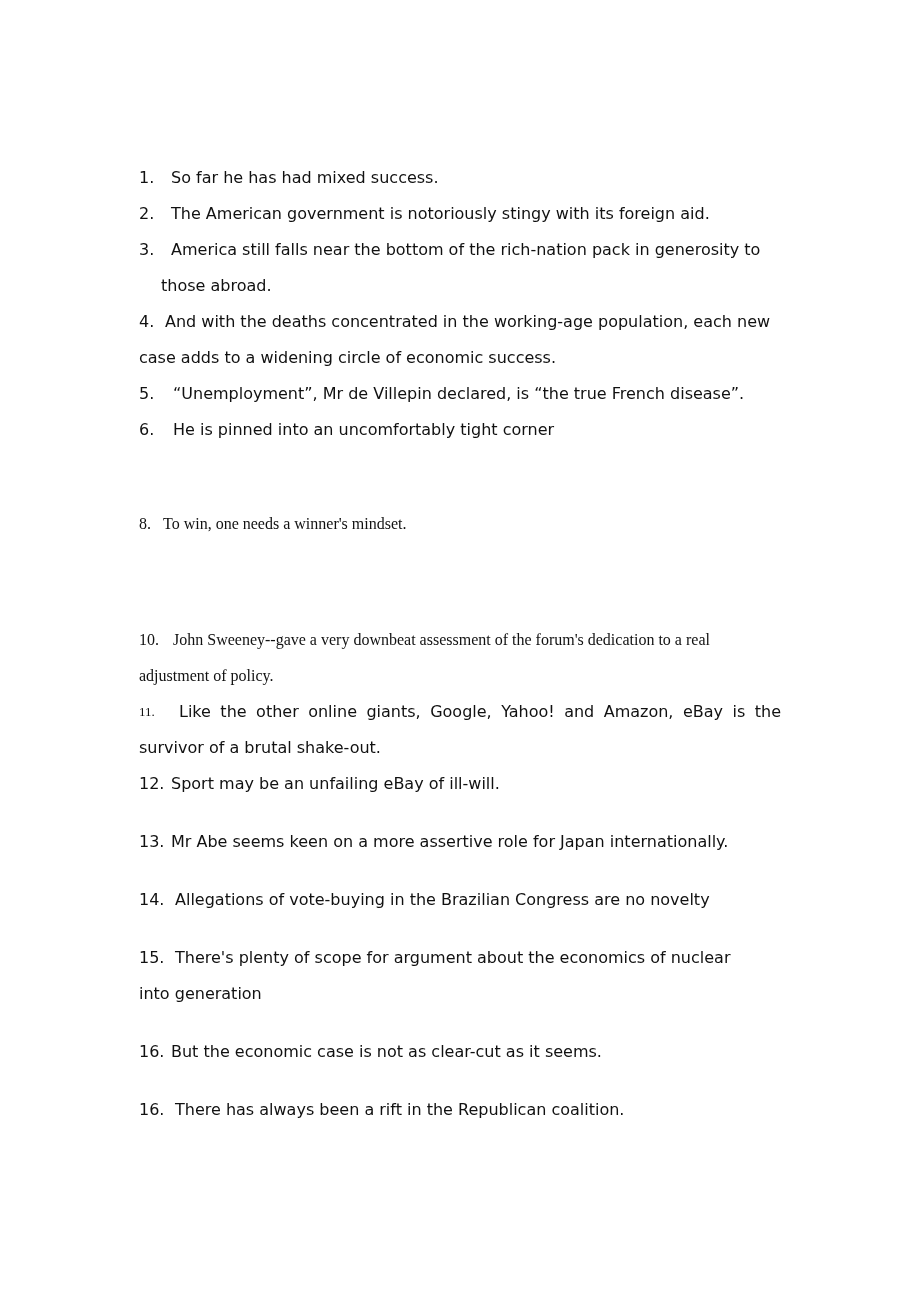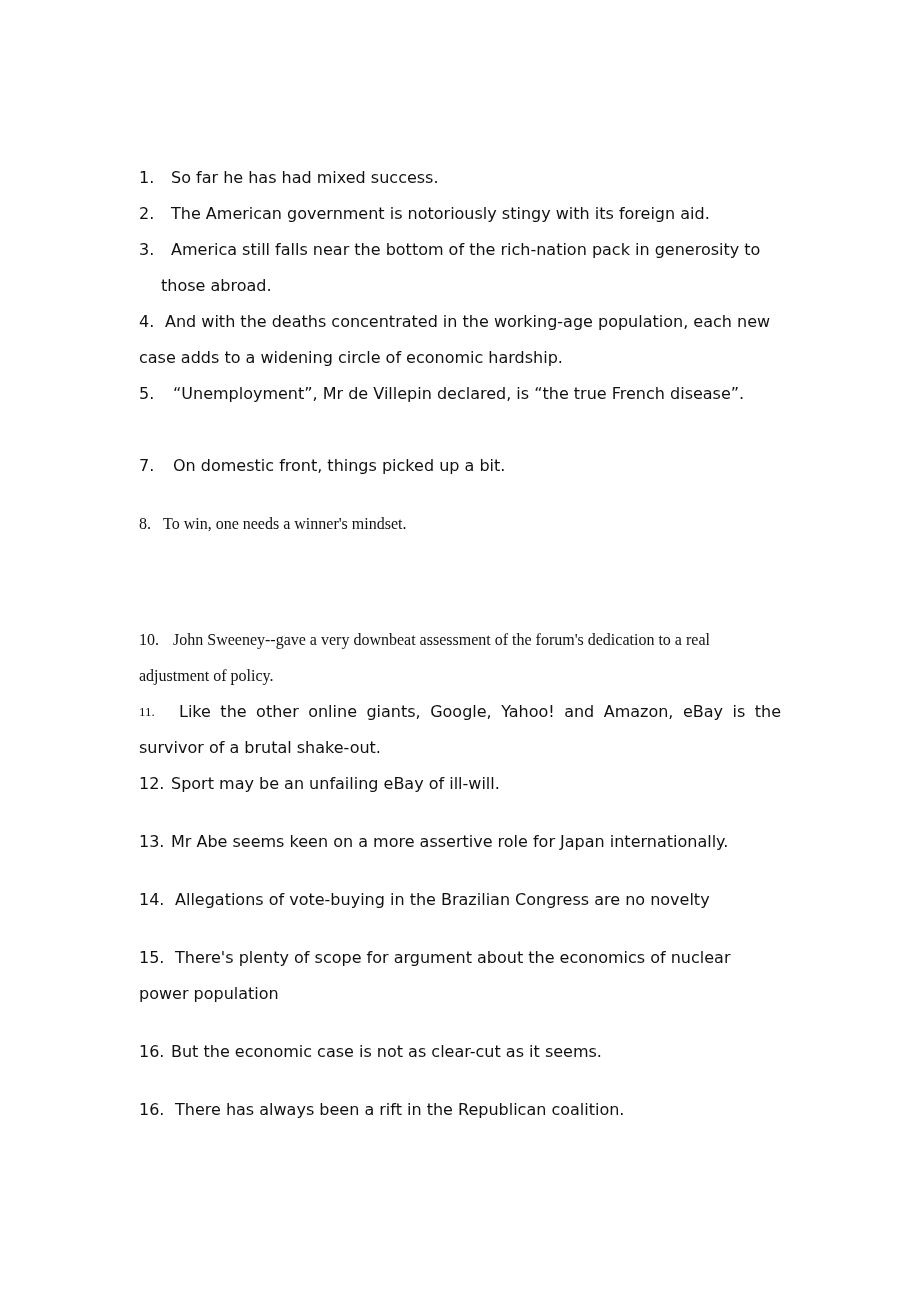--- a/index.html
+++ b/index.html
@@ -36,31 +36,31 @@
     <span class="num" style="width:32px">3.</span><span>America still falls near the bottom of the rich-nation pack in generosity to</span>
   </div>
   <div class="line" style="top:276px; left:161px">
     <span>those abroad.</span>
   </div>
 
   <div class="line" style="top:312px">
     <span class="num" style="width:26px">4.</span><span>And with the deaths concentrated in the working-age population, each new</span>
   </div>
   <div class="line" style="top:348px">
-    <span>case adds to a widening circle of economic hardship.</span>
+    <span>case adds to a widening circle of economic success.</span>
   </div>
 
   <div class="line" style="top:384px">
     <span class="num" style="width:34px">5.</span><span>“Unemployment”, Mr de Villepin declared, is “the true French disease”.</span>
   </div>
 
+  <div class="line" style="top:420px">
+    <span class="num" style="width:34px">6.</span><span>He is pinned into an uncomfortably tight corner</span>
+  </div>
 
-  <div class="line" style="top:456px">
-    <span class="num" style="width:34px">7.</span><span>On domestic front, things picked up a bit.</span>
-  </div>
 
   <div class="line serif" style="top:514px">
     <span class="num" style="width:24px">8.</span><span>To win, one needs a winner's mindset.</span>
   </div>
 
 
   <div class="line serif" style="top:630px">
     <span class="num" style="width:34px">10.</span><span>John Sweeney--gave a very downbeat assessment of the forum's dedication to a real</span>
   </div>
   <div class="line serif" style="top:666px">
@@ -84,21 +84,21 @@
   </div>
 
   <div class="line" style="top:890px">
     <span class="num" style="width:36px">14.</span><span>Allegations of vote-buying in the Brazilian Congress are no novelty</span>
   </div>
 
   <div class="line" style="top:948px">
     <span class="num" style="width:36px">15.</span><span>There's plenty of scope for argument about the economics of nuclear</span>
   </div>
   <div class="line" style="top:984px">
-    <span>power population</span>
+    <span>into generation</span>
   </div>
 
   <div class="line" style="top:1042px">
     <span class="num" style="width:32px">16.</span><span>But the economic case is not as clear-cut as it seems.</span>
   </div>
 
   <div class="line" style="top:1100px">
     <span class="num" style="width:36px">16.</span><span>There has always been a rift in the Republican coalition.</span>
   </div>
 

